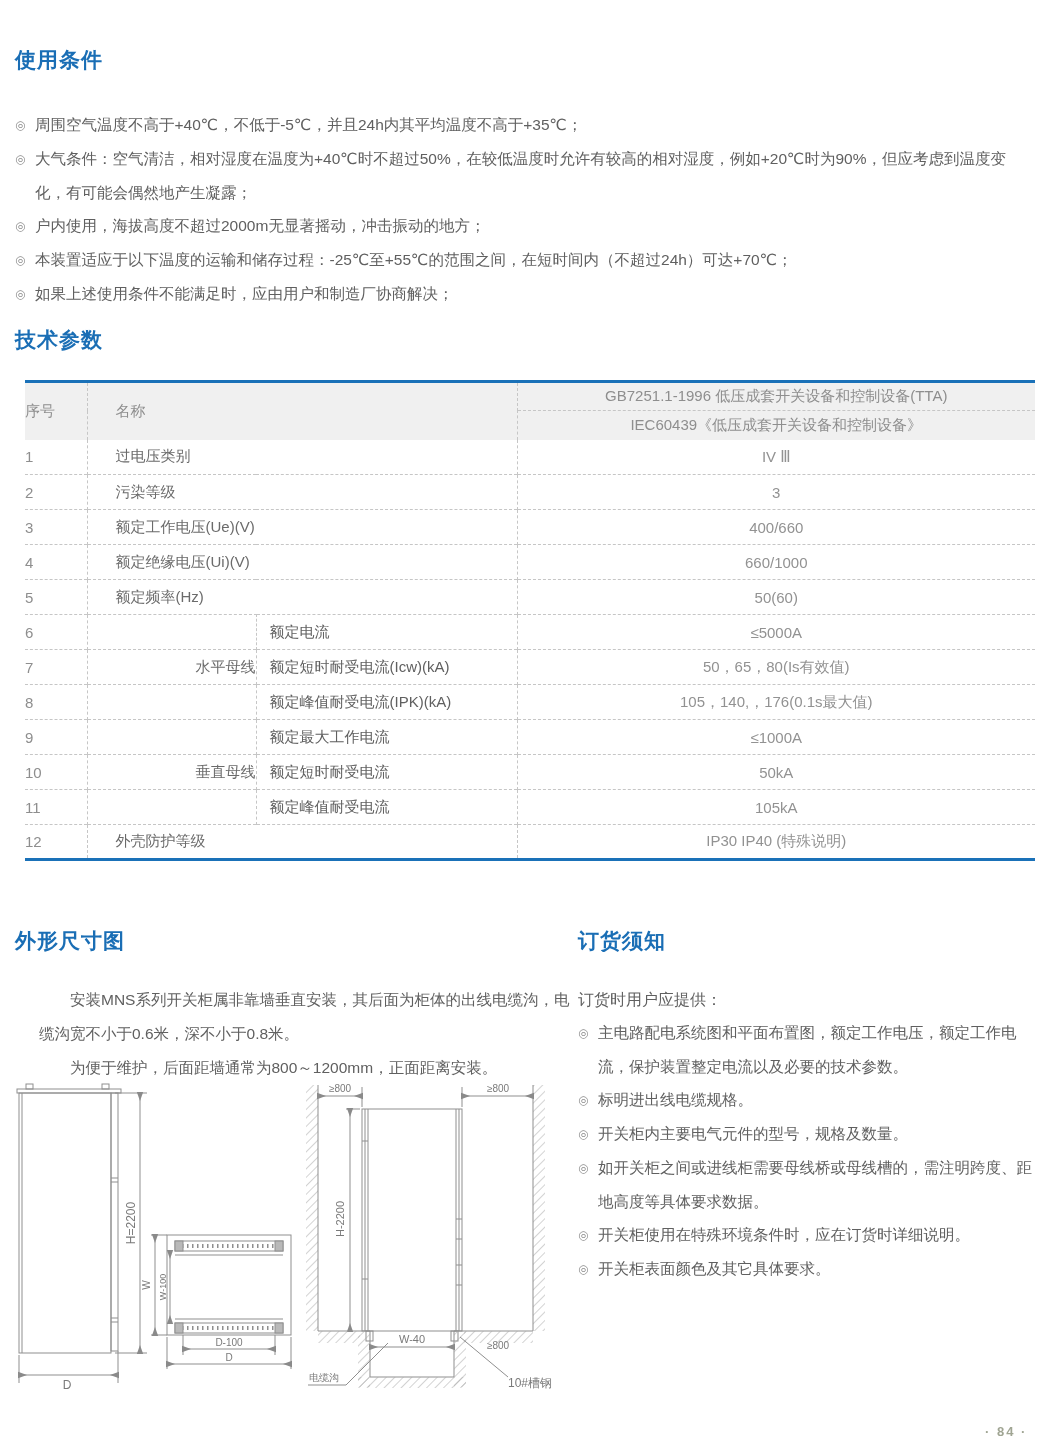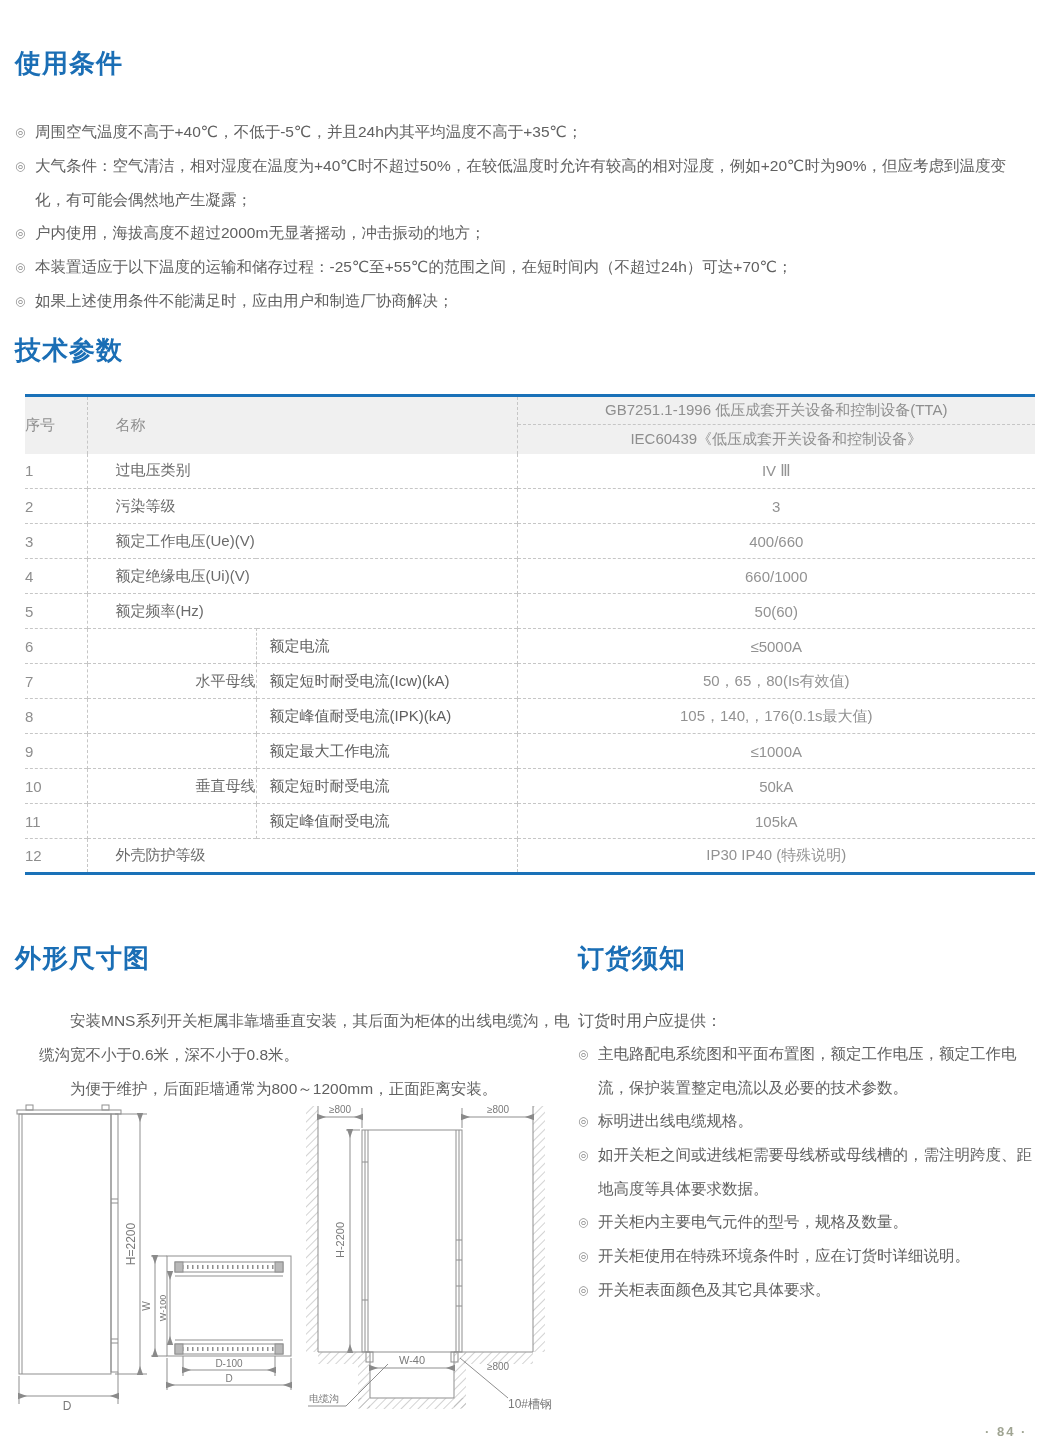--- a/index.html
+++ b/index.html
@@ -4,21 +4,21 @@
 <style>
   * { margin:0; padding:0; box-sizing:border-box; }
   html,body { background:#ffffff; }
   .page {
     position:relative; width:1052px; height:1436px; margin:0 auto;
     background:#ffffff; overflow:hidden;
     font-family:"Liberation Sans","DejaVu Sans",sans-serif;
     color:#5f5f5f;
   }
   h2.sec-title {
-    font-size:26px; font-weight:bold; color:#1a6eb5; letter-spacing:1px;
+    font-size:21px; font-weight:bold; color:#1a6eb5; letter-spacing:1px;
   }
   
   .sec-usage { padding:46px 17px 0 15px; }
   .blist { list-style:none; font-size:15.5px; line-height:33px; color:#606060; }
   .sec-usage .blist { margin-top:34px; }
   .blist li { padding-left:20px; }
   .blist .bullet {
     display:inline-block; width:20px; margin-left:-20px;
     color:#8d8d8d; font-size:12px; vertical-align:1px;
   }
@@ -298,22 +298,22 @@
 
       </div>
     </div>
 
     <div class="col-right">
       <h2 class="sec-title">订货须知</h2>
       <p class="intro">订货时用户应提供：</p>
       <ul class="blist">
         <li><span class="bullet">◎</span><span>主电路配电系统图和平面布置图，额定工作电压，额定工作电流，保护装置整定电流以及必要的技术参数。</span></li>
         <li><span class="bullet">◎</span><span>标明进出线电缆规格。</span></li>
+        <li><span class="bullet">◎</span><span>开关柜内主要电气元件的型号，规格及数量。</span></li>
         <li><span class="bullet">◎</span><span>如开关柜之间或进线柜需要母线桥或母线槽的，需注明跨度、距地高度等具体要求数据。</span></li>
-        <li><span class="bullet">◎</span><span>开关柜内主要电气元件的型号，规格及数量。</span></li>
         <li><span class="bullet">◎</span><span>开关柜使用在特殊环境条件时，应在订货时详细说明。</span></li>
         <li><span class="bullet">◎</span><span>开关柜表面颜色及其它具体要求。</span></li>
       </ul>
     </div>
   </div>
 
   <div class="page-num">· 84 ·</div>
 </div>
 
 </body></html>

